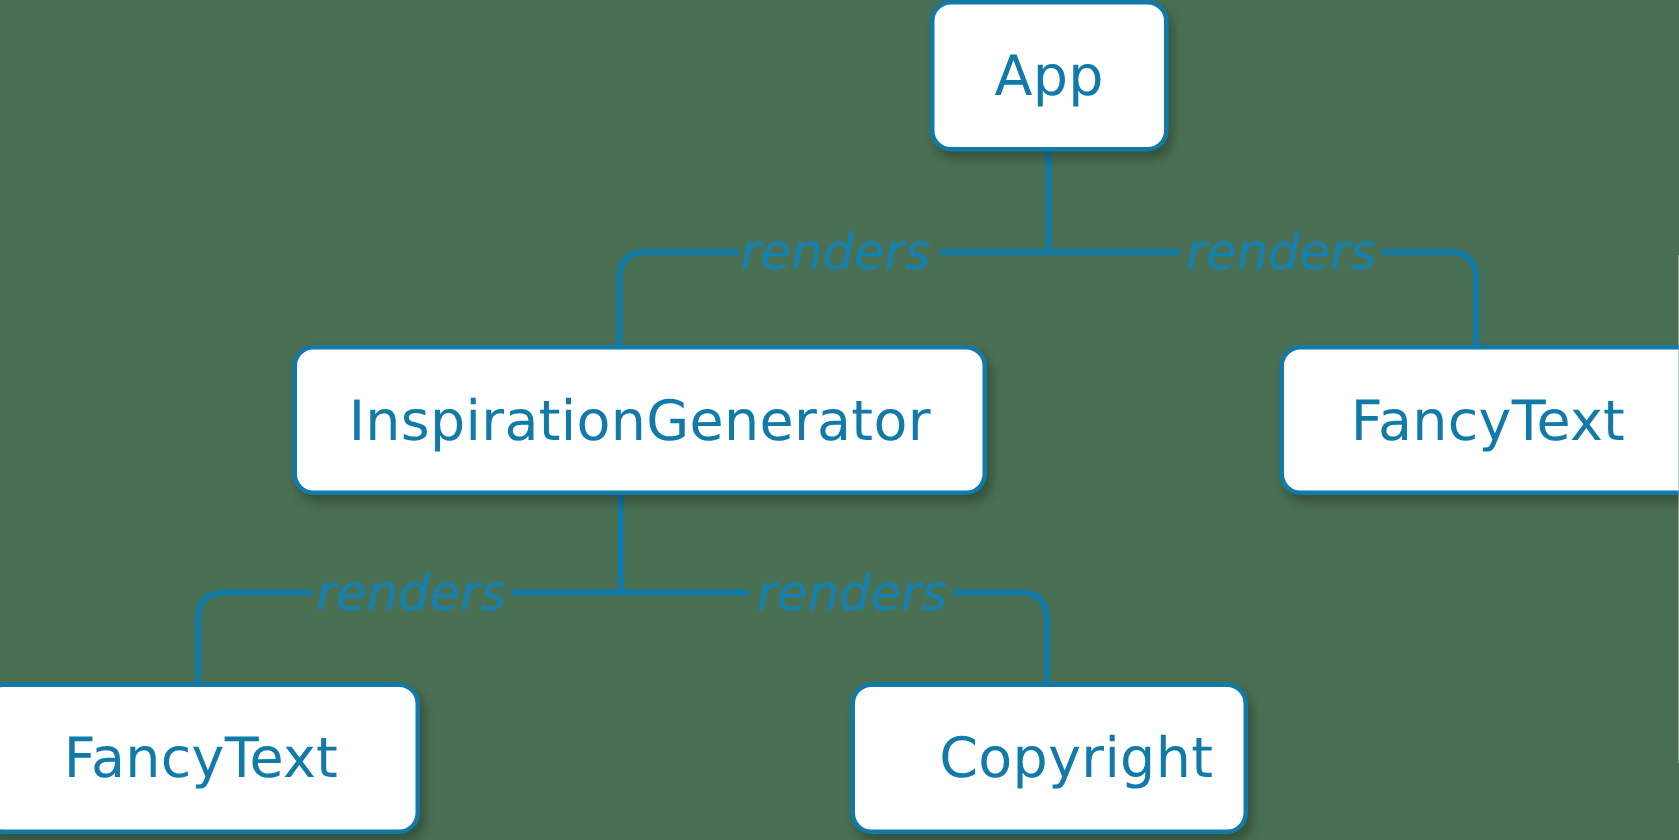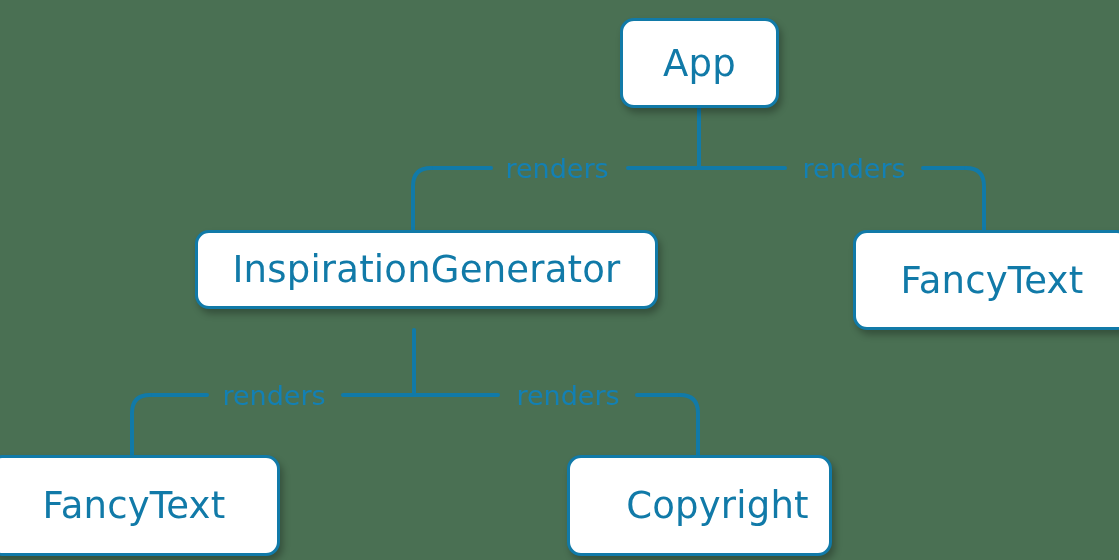--- a/index.html
+++ b/index.html
@@ -40,30 +40,31 @@
   .node-label {
     color: #117aa8;
     font-size: 37px;
     line-height: 1;
     letter-spacing: 0.2px;
     white-space: nowrap;
   }
   .edge-label {
     position: absolute;
     color: #1380b4;
-    font-size: 27px;
+    font-size: 33px;
     line-height: 1;
     white-space: nowrap;
     z-index: 2;
     transform: translate(-50%, -50%);
+    font-style: italic;
   }
 
   
-  #node-app            { left: 620px; top: 18px;   width: 159px; height: 90px; }
-  #node-inspiration    { left: 195px; top: 230px; width: 463px; height: 79px; }
+  #node-app            { left: 620px; top: 0;   width: 159px; height: 101px; }
+  #node-inspiration    { left: 195px; top: 230px; width: 463px; height: 100px; }
   #node-fancytext-right{ left: 853px; top: 230px; width: 278px; height: 100px; }
   #node-fancytext-left { left: -12px; top: 455px; width: 292px; height: 101px; }
   #node-copyright      { left: 567px; top: 455px; width: 265px; height: 101px; padding-left: 36px; }
 </style>
 </head>
 <body>
 
 <div id="diagram-root">
 
   <svg id="edge-layer" viewBox="0 0 1119 560" xmlns="http://www.w3.org/2000/svg">

